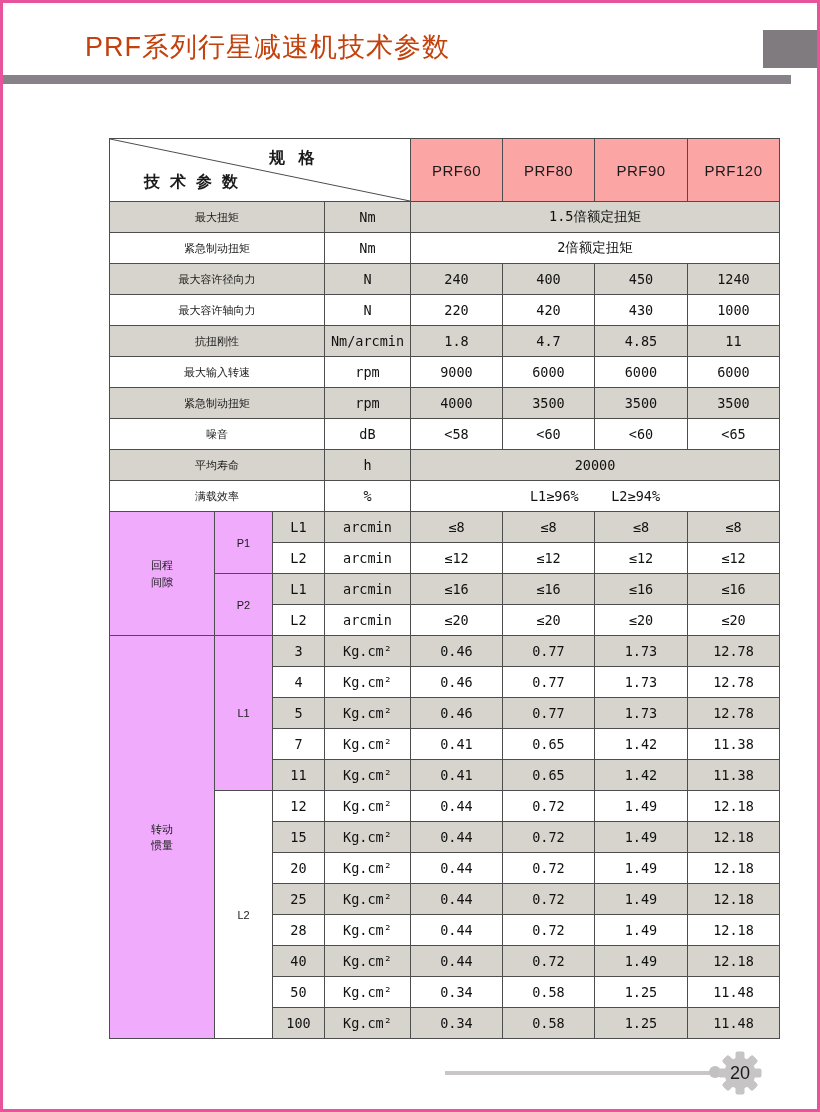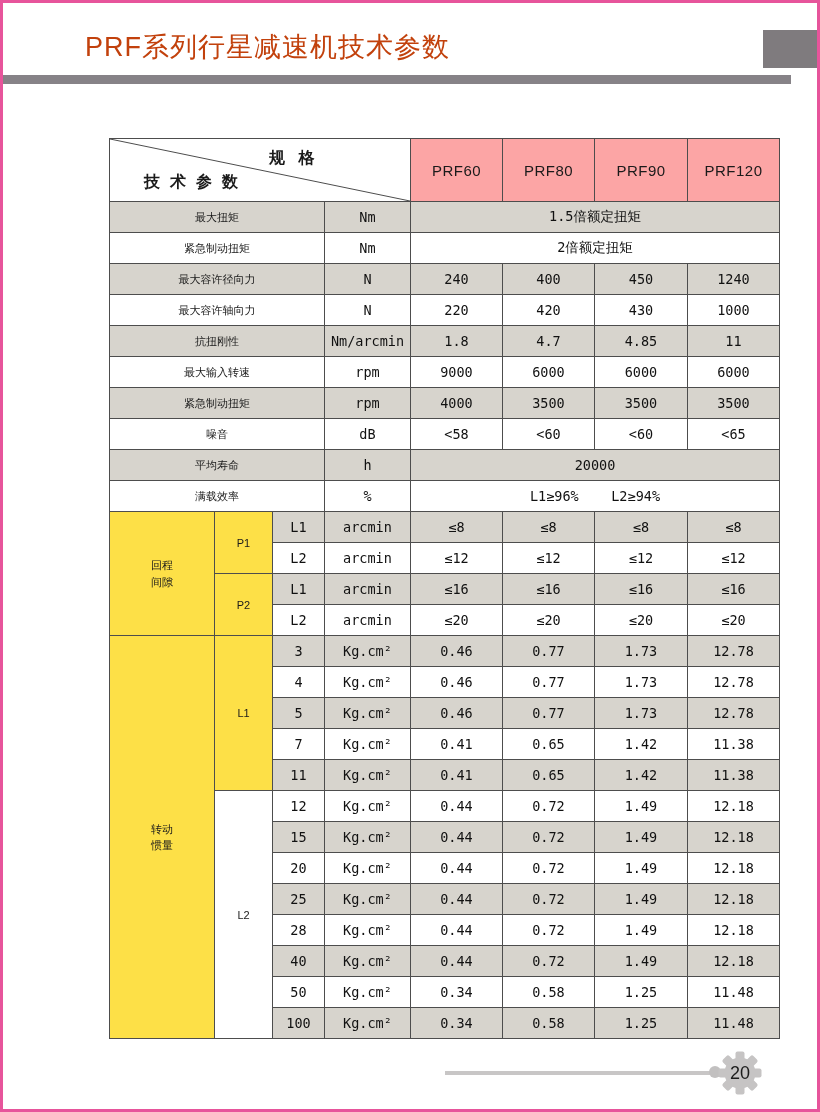--- a/index.html
+++ b/index.html
@@ -65,21 +65,21 @@
     font-size:11px; color:#1a1a1a;
   }
   td.grp, td.lvl, td.grd { background:#fff; }
   td.grp .wrap2 { display:inline-block; width:2.3em; line-height:1.5; }
   td.unit, td.val, td.span, td.ratio, td.lvlcell {
     font-family:"DejaVu Sans Mono", monospace;
     font-size:13.5px; color:#111;
     white-space:pre;
   }
   tr.g td { background:#d7d4cd; }
-  tr.g td.grp, tr.g td.lvl, tr.g td.grd { background:#fde047; }
+  tr.g td.grp, tr.g td.lvl, tr.g td.grd { background:#f0abfc; }
   
   .footer-line {
     position:absolute; left:442px; top:1068px;
     width:270px; height:4px; background:#c8c6c6;
   }
   .footer-dot {
     position:absolute; left:706px; top:1063px;
     width:12px; height:12px; border-radius:50%;
     background:#c2c0c0;
   }

